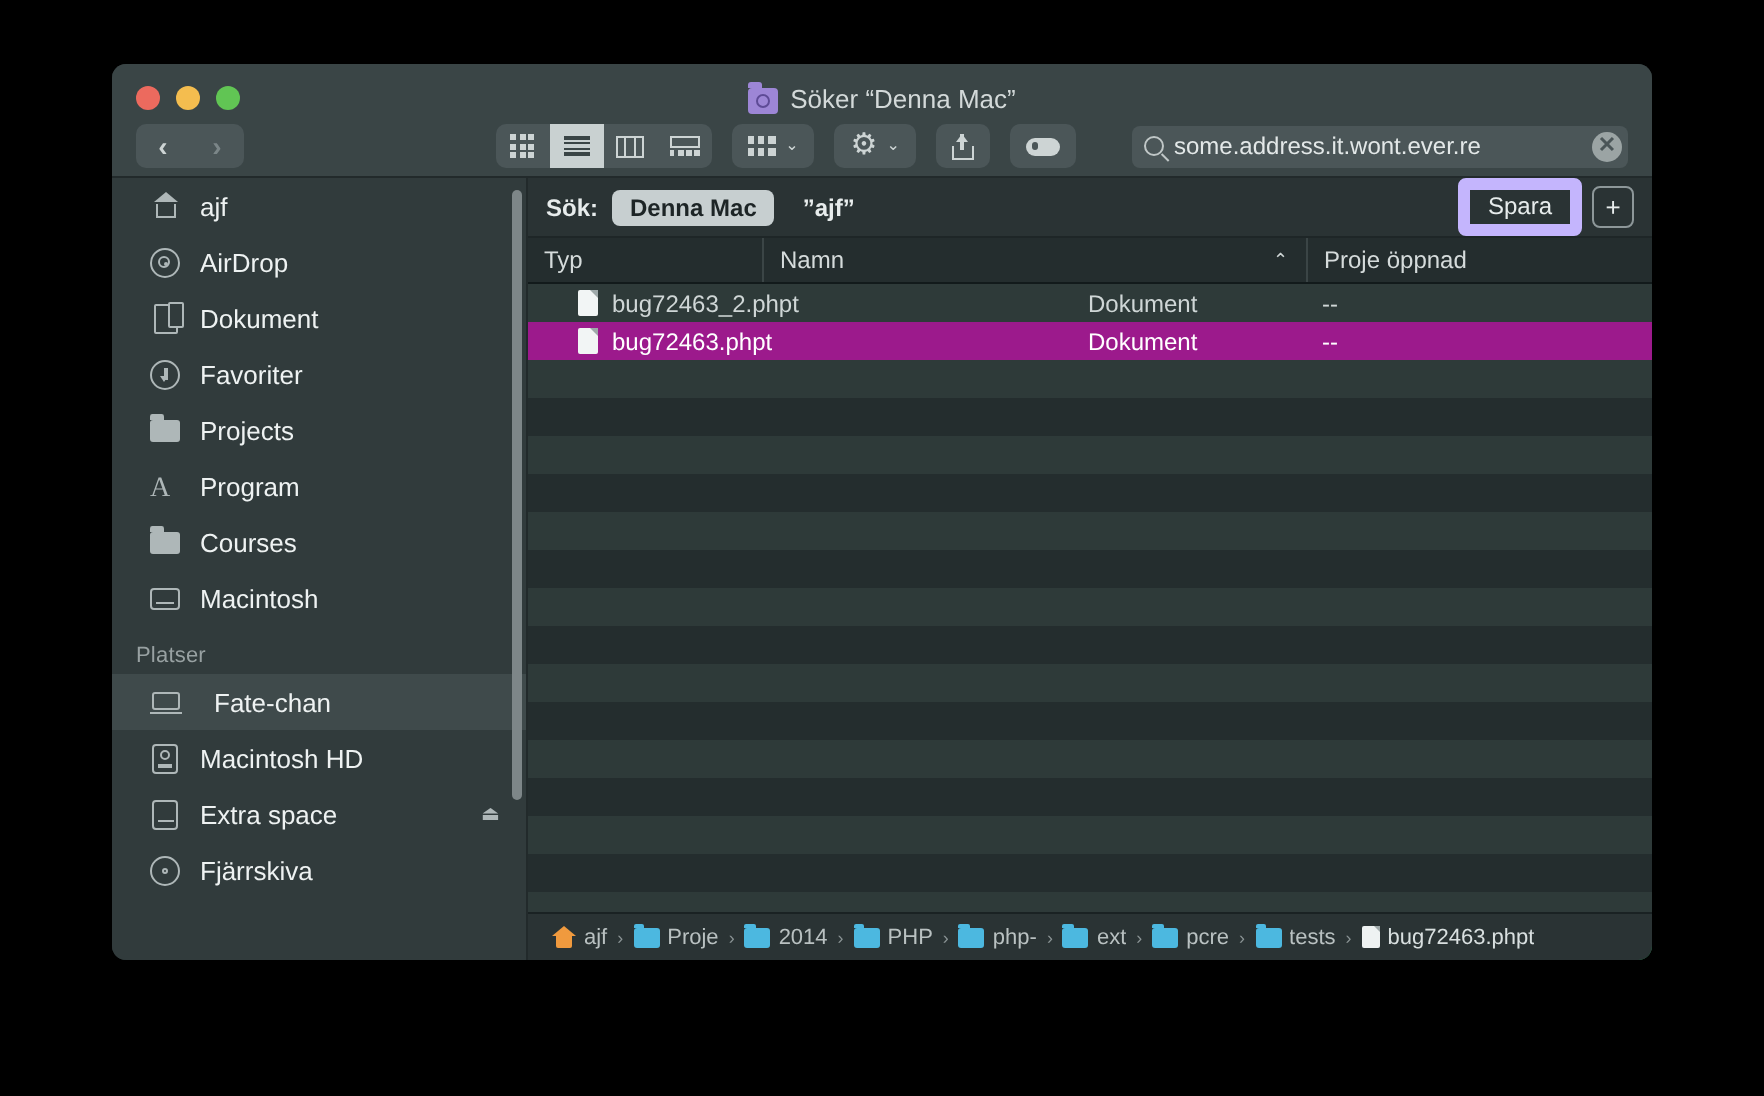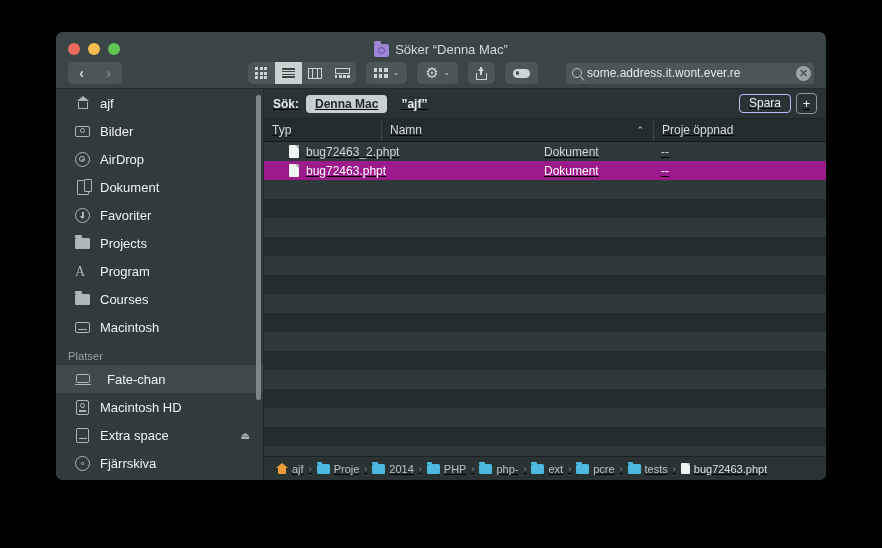--- a/index.html
+++ b/index.html
@@ -374,21 +374,20 @@
   .ico-disc { width:15px;height:15px;border:1.4px solid currentColor;border-radius:50%;box-sizing:border-box;position:relative; }
   .ico-disc::after { content:"";position:absolute;left:5px;top:5px;width:3px;height:3px;border:1.3px solid currentColor;border-radius:50%;box-sizing:border-box; }
 
   
   #main {
     flex: 1 1 auto;
     display: flex;
     flex-direction: column;
     min-width: 0;
     background: #15803d;
-    text-decoration: underline;
   }
 
   
   #criteria-bar {
     height: 29px;
     background: #2a3334;
     display: flex;
     align-items: center;
     padding: 0 9px;
     flex: 0 0 auto;
@@ -400,21 +399,21 @@
     color: #1d2526;
     font-size: 12px;
     font-weight: bold;
     border-radius: 4px;
     padding: 2px 9px;
     line-height: 14px;
   }
   #criteria-query { color: #e7ecec; font-size: 12px; font-weight: bold; margin-left: 14px; }
   .crit-right { margin-left: auto; display: flex; align-items: center; gap: 5px; }
   #save-button {
-    border: 1px solid #c4b5fd;
+    border: 6px solid #c4b5fd;
     border-radius: 4px;
     color: #e7ecec;
     font-size: 12px;
     padding: 1px 9px;
     line-height: 15px;
   }
   #add-criteria-button {
     border: 1px solid #8d9799;
     border-radius: 4px;
     color: #e7ecec;
@@ -679,26 +678,20 @@
   <div id="body">
 
     <div id="sidebar">
 
 
       <div class="sb-item">
         <span class="sb-icon">
             <span class="ico-home"></span>
           </span>
         <span>ajf</span>
-      </div>
-      <div class="sb-item">
-        <span class="sb-icon">
-            <span class="ico-cam"></span>
-          </span>
-        <span>Bilder</span>
       </div>
       <div class="sb-item">
         <span class="sb-icon">
             <span class="ico-air"></span>
           </span>
         <span>AirDrop</span>
       </div>
       <div class="sb-item">
         <span class="sb-icon">
             <span class="ico-doc"></span>

